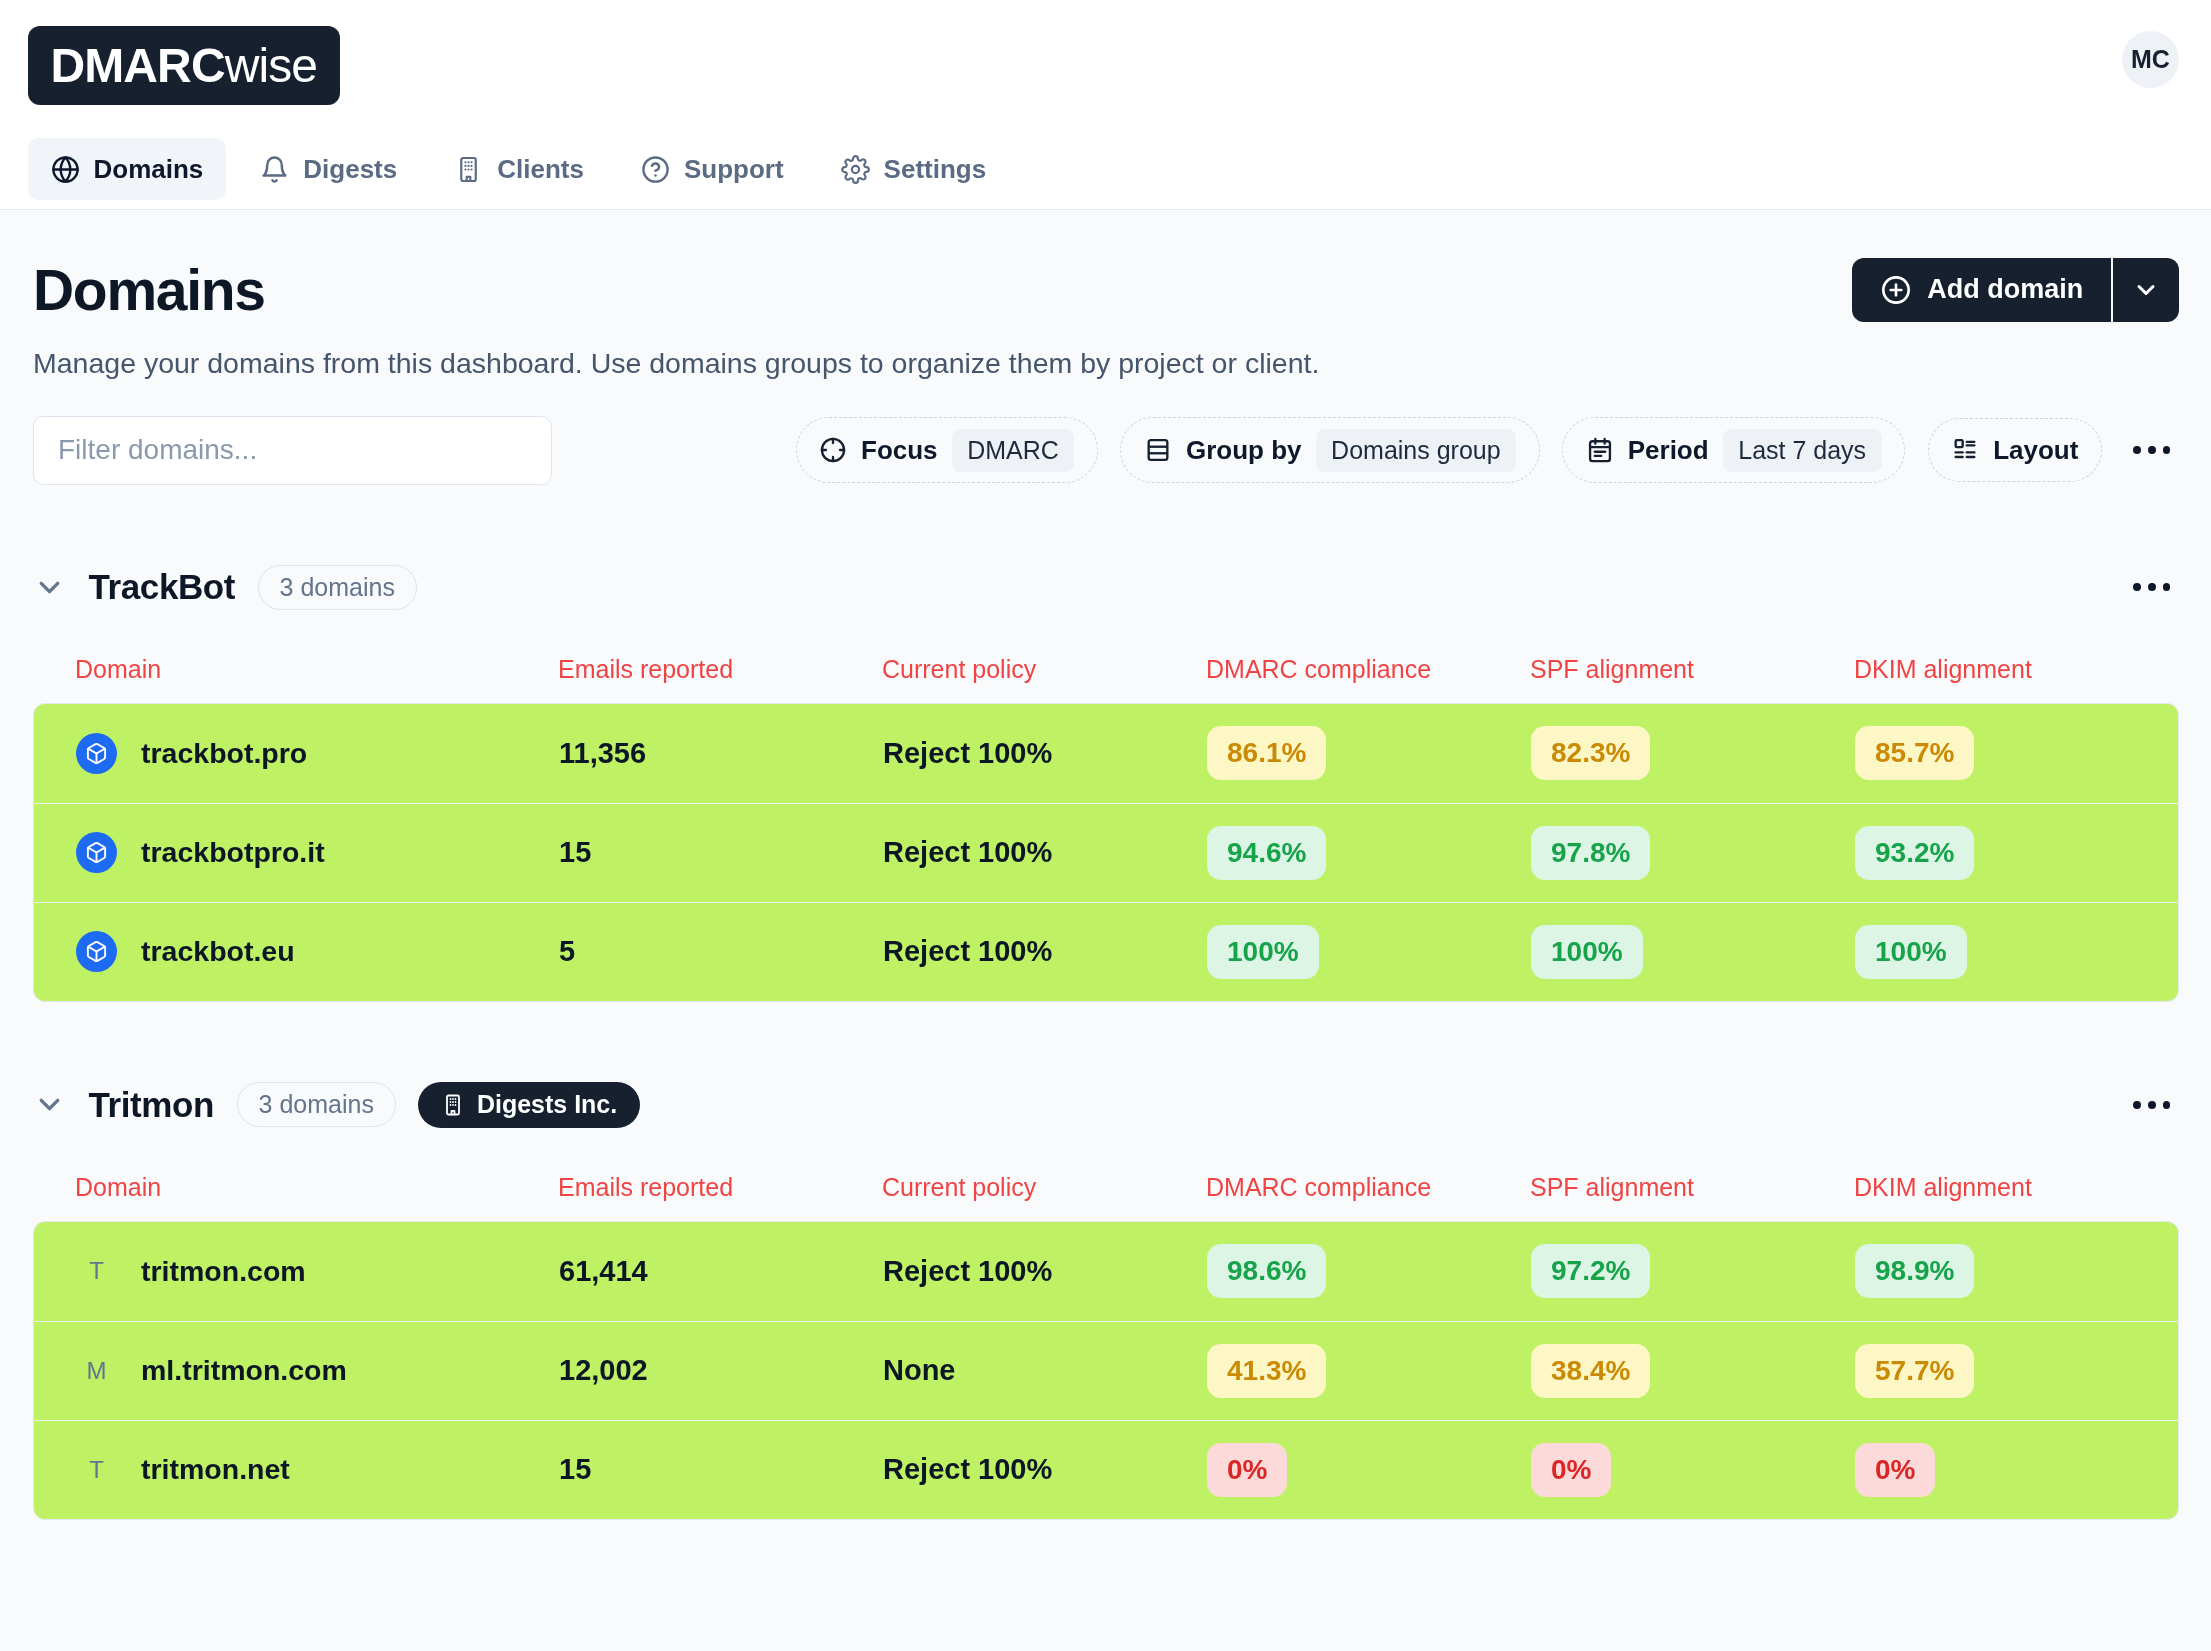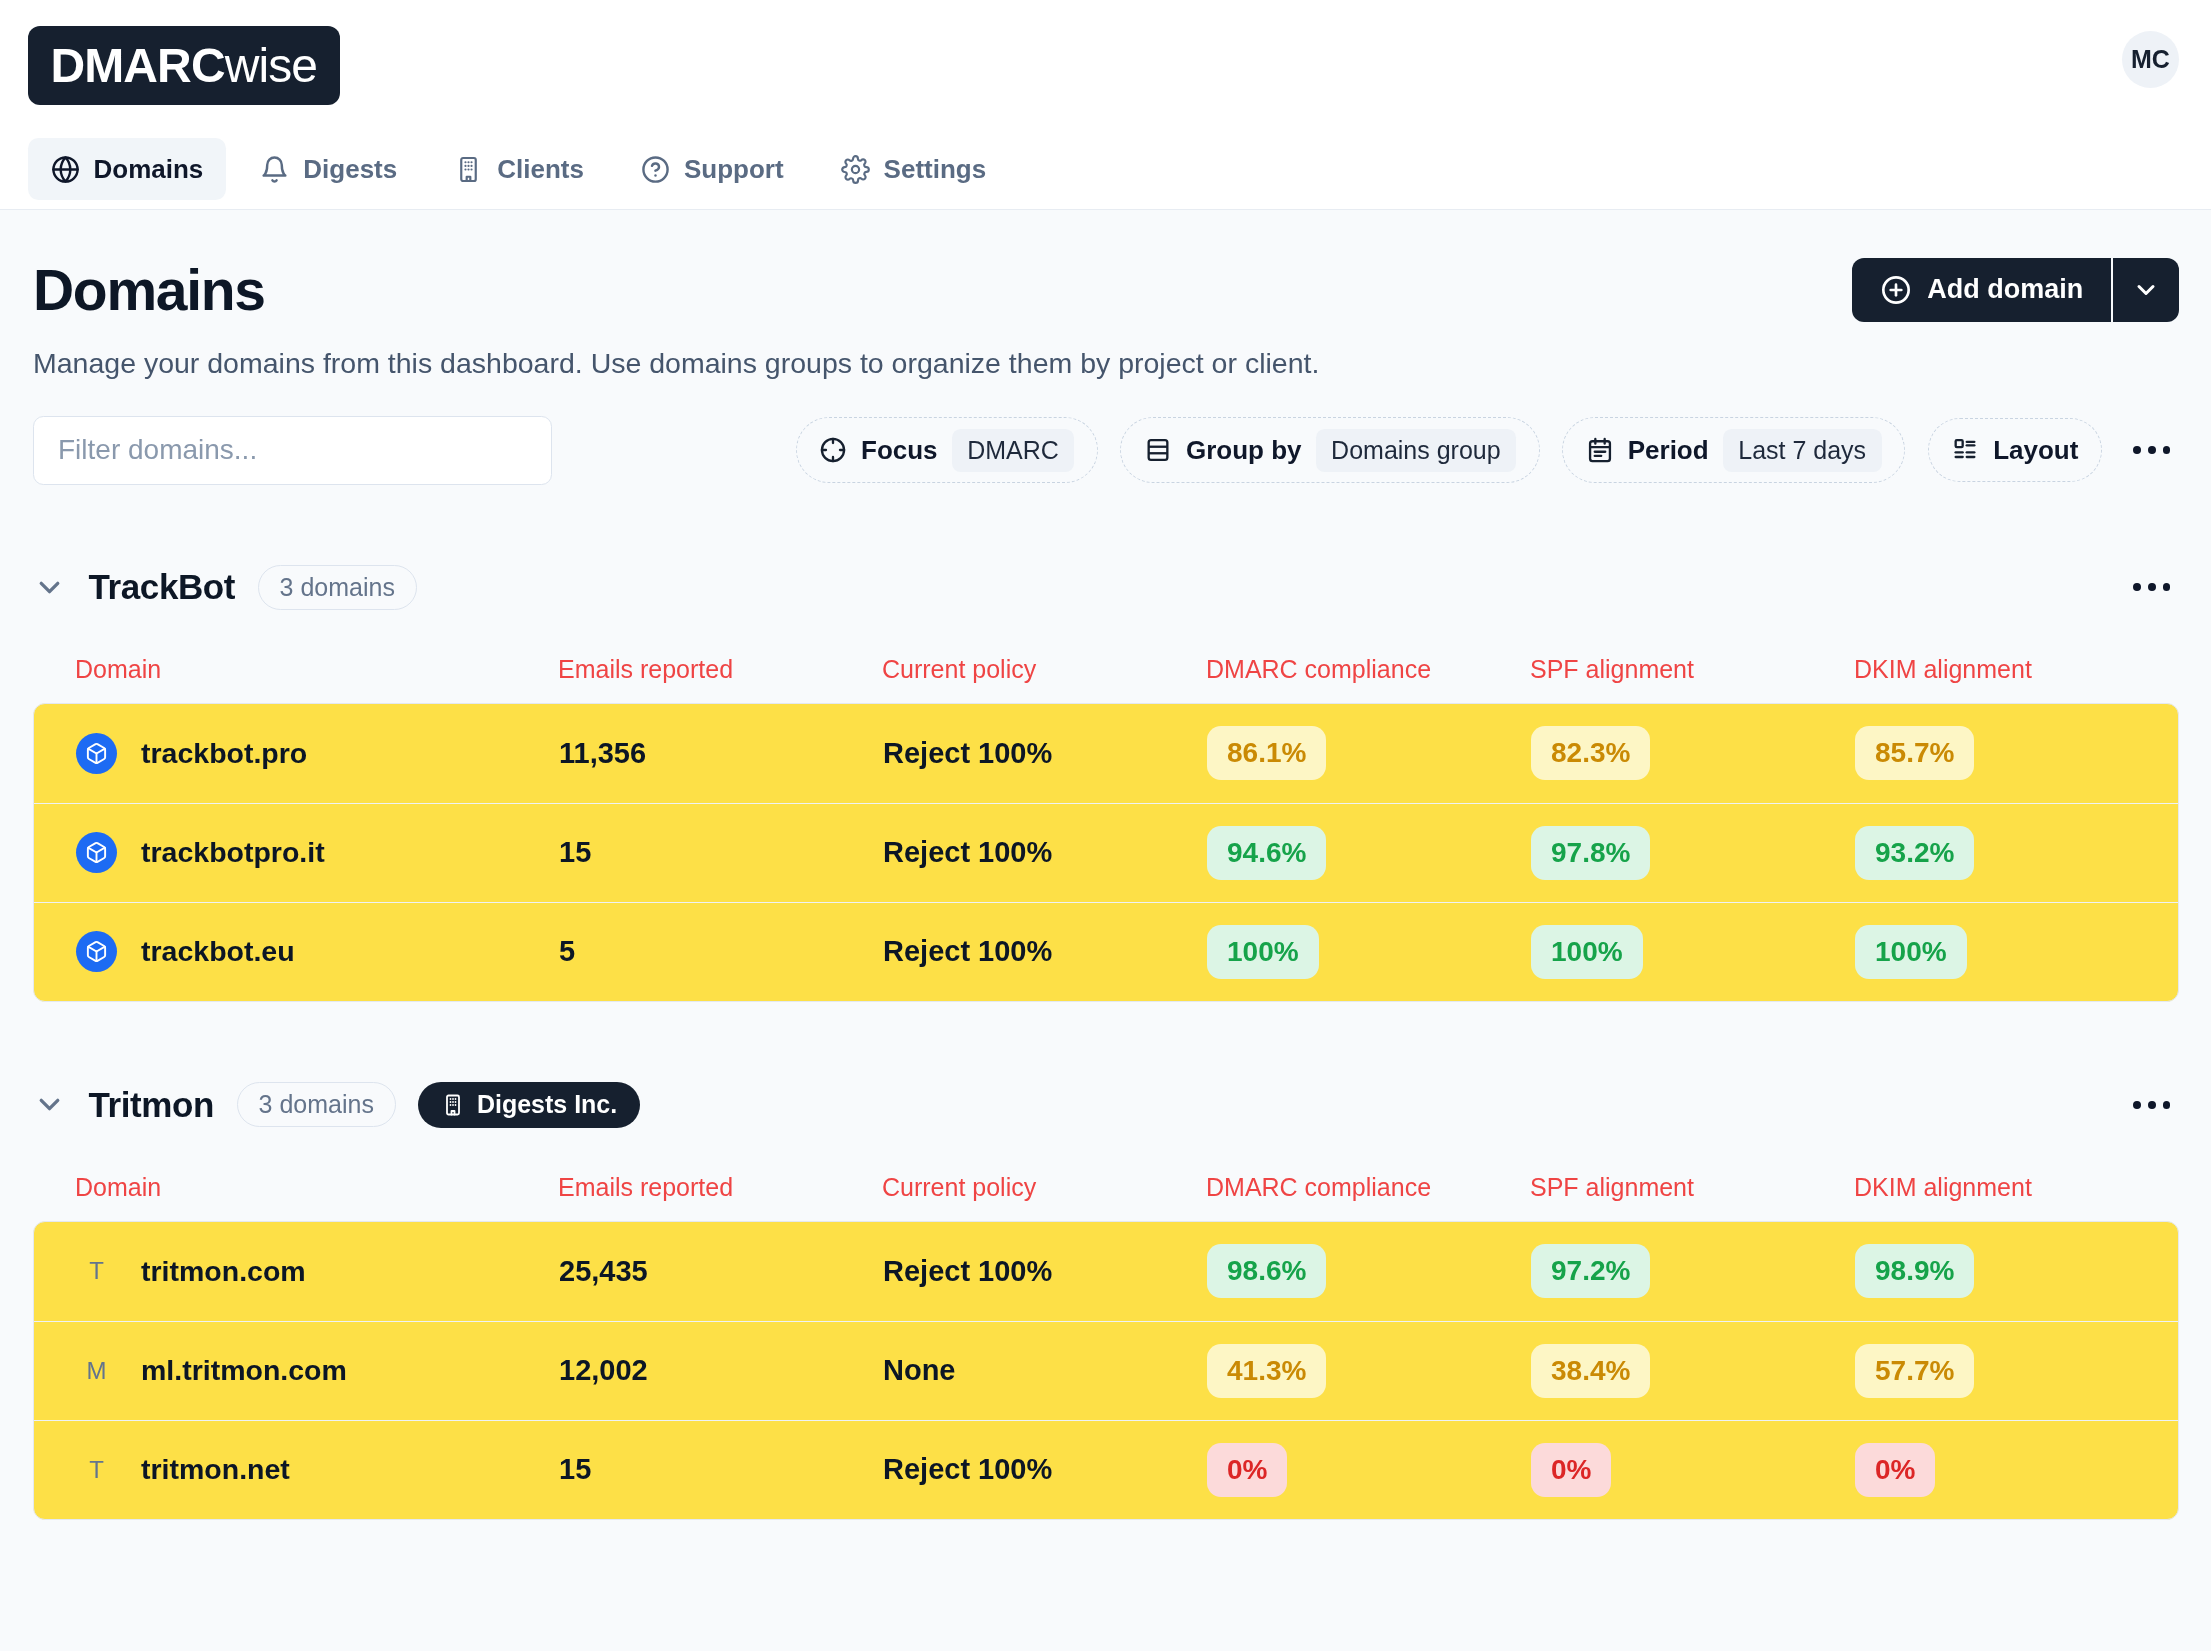--- a/index.html
+++ b/index.html
@@ -80,21 +80,21 @@
   }
   .org-pill {
     display:flex; align-items:center; gap:12px; background:#16202f; color:#fff;
     border-radius:864px; padding:8.6px 22.5px; font-size:25px; font-weight:600;
   }
   .org-pill svg { width:24px; height:24px; stroke:#fff; }
   .group-header .more-btn { margin-left:auto; }
 
   .cols, .t-row { display:grid; grid-template-columns:483px 324px 324px 324px 324px 1fr; align-items:center; }
   .cols { padding:0 0 0 42px; margin-top:45px; font-size:25px; color:#ef4444; font-weight:500; }
-  .card { margin-top:19px; background:#fde047; border:1.7px solid #e4e9f0; border-radius:12px; }
+  .card { margin-top:19px; background:#bef264; border:1.7px solid #e4e9f0; border-radius:12px; }
   .t-row { height:99px; padding-left:42px; cursor:pointer; }
   .t-row + .t-row { border-top:1.7px solid #eef2f6; }
   .cell-domain { display:flex; align-items:center; gap:24px; }
   .favicon {
     width:41px; height:41px; border-radius:50%; background:#1d6bf3; flex:none;
     display:flex; align-items:center; justify-content:center;
   }
   .favicon svg { width:23px; height:23px; stroke:#fff; }
   .letter-avatar { width:41px; flex:none; text-align:center; font-size:24px; font-weight:500; color:#62748e; }
   .domain-name { font-size:28.5px; font-weight:700; color:#0c1625; }
@@ -346,21 +346,21 @@
       <span>SPF alignment</span>
       <span>DKIM alignment</span>
     </div>
 
     <div class="card">
       <div class="t-row">
         <div class="cell-domain">
           <span class="letter-avatar">T</span>
           <span class="domain-name">tritmon.com</span>
         </div>
-        <span class="num">25,435</span>
+        <span class="num">61,414</span>
         <span class="policy">Reject 100%</span>
         <span class="badge badge-ok">98.6%</span>
         <span class="badge badge-ok">97.2%</span>
         <span class="badge badge-ok">98.9%</span>
       </div>
       <div class="t-row">
         <div class="cell-domain">
           <span class="letter-avatar">M</span>
           <span class="domain-name">ml.tritmon.com</span>
         </div>

